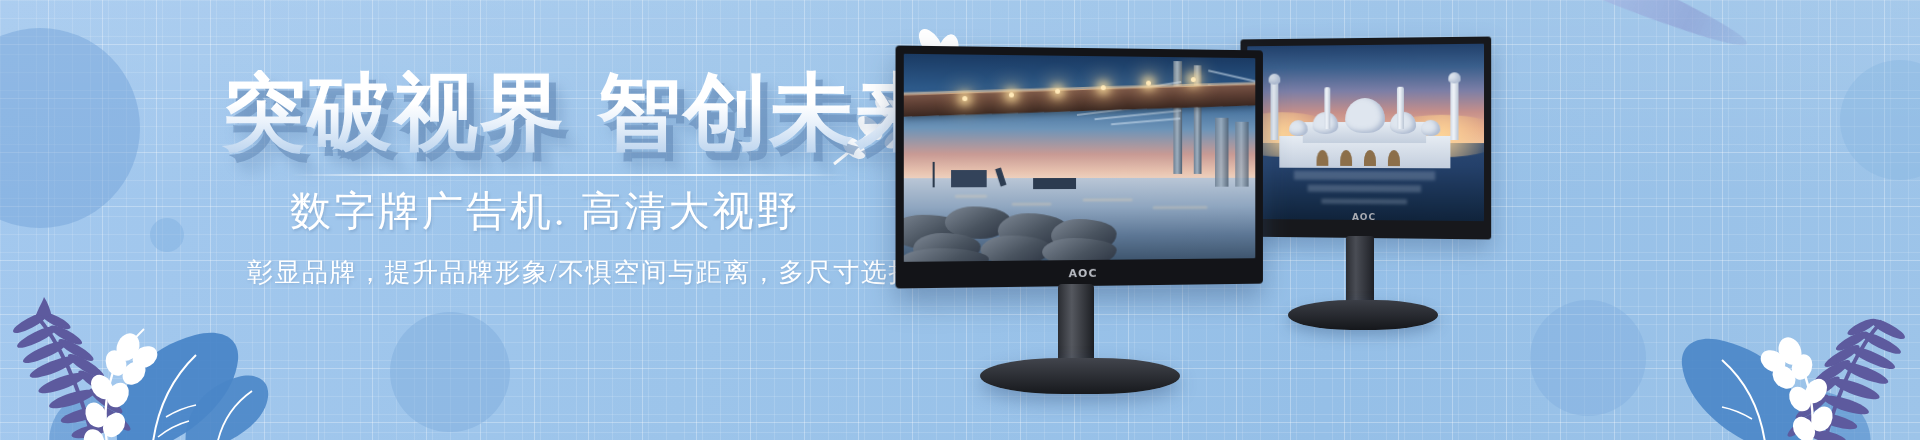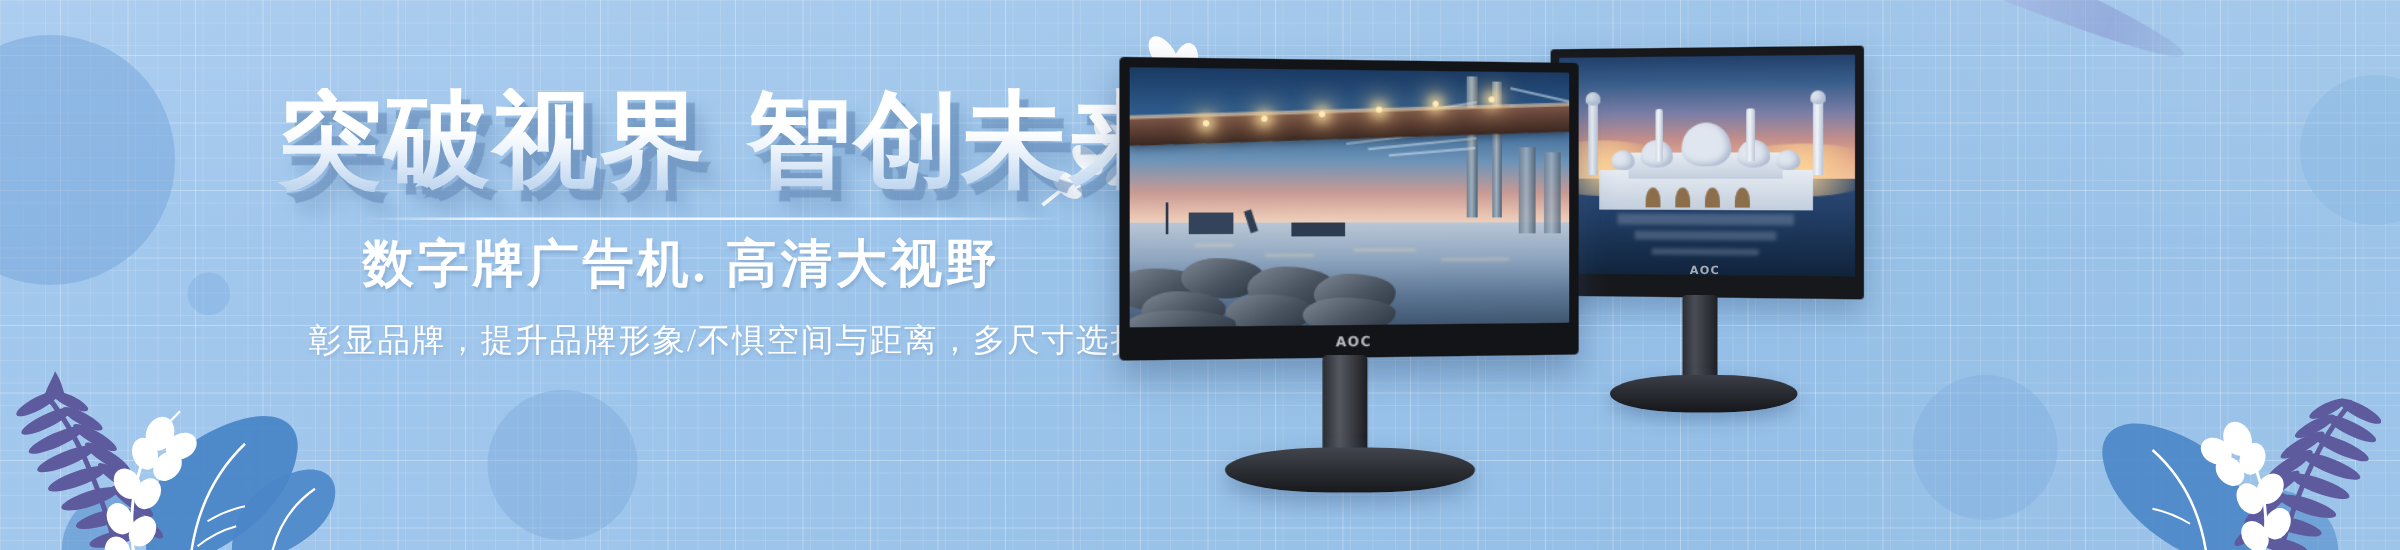--- a/index.html
+++ b/index.html
@@ -96,21 +96,20 @@
     width:560px;
   }
   .subtitle {
     font-family:"Liberation Serif", serif;
     font-size:41px;
     color:#ffffff;
     letter-spacing:3px;
     white-space:nowrap;
     text-shadow:1px 2px 3px rgba(90,125,170,0.35);
     line-height:1.25;
-    font-weight:bold;
   }
   .divider {
     position:absolute; left:0px; top:-12px;
     width:560px; height:2px;
     background:linear-gradient(90deg, rgba(255,255,255,0) 0%, rgba(255,255,255,.85) 18%, rgba(255,255,255,.9) 80%, rgba(255,255,255,0) 100%);
   }
 
   .tagline {
     position:absolute; left:247px; top:255px;
     font-family:"Liberation Serif", serif;

